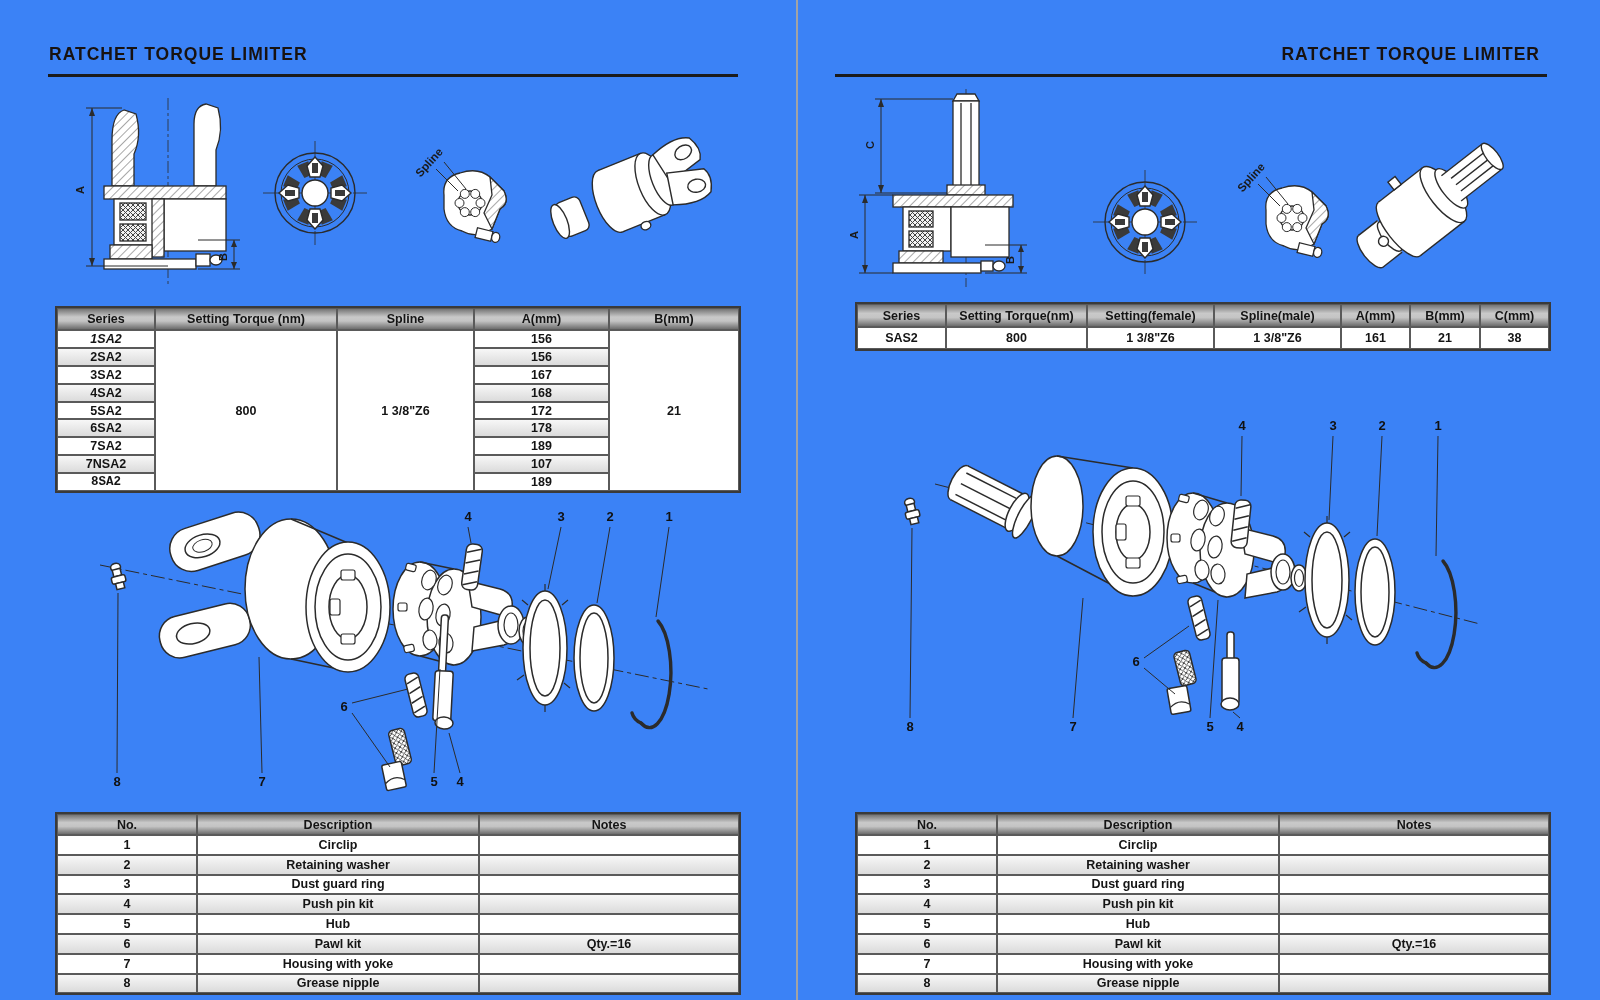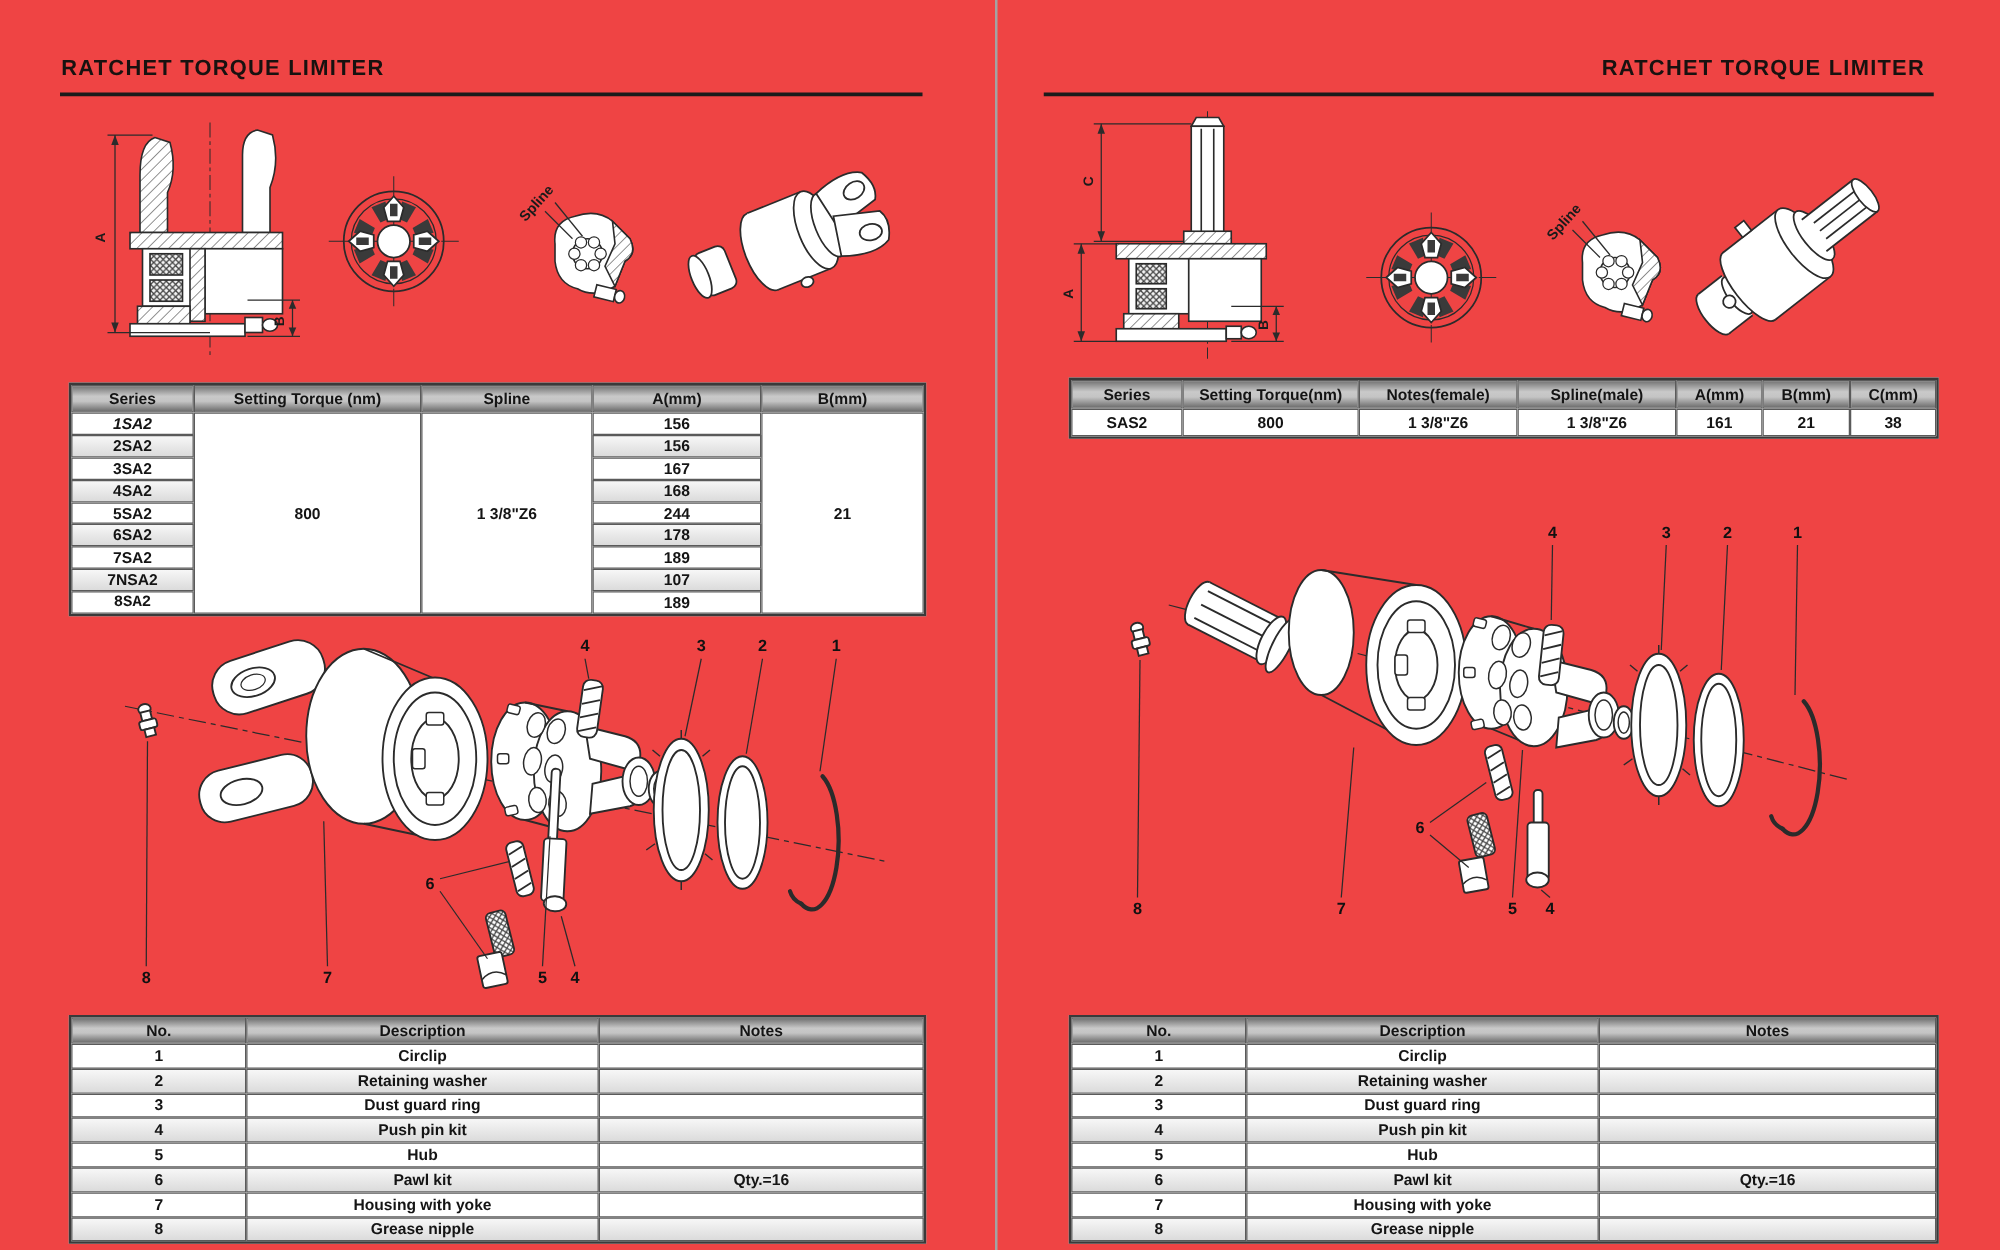--- a/index.html
+++ b/index.html
@@ -1,16 +1,16 @@
 <!DOCTYPE html>
 <html><head>
 <meta charset="utf-8">
 <style>
   html,body{margin:0;padding:0;background:#e8e8e8;}
-  #stage{position:relative;width:1600px;height:1000px;background:#ef4444;overflow:hidden;
+  #stage{position:relative;width:1600px;height:1000px;background:#3b82f6;overflow:hidden;
          font-family:"Liberation Sans",sans-serif;color:#171717;}
   .title{position:absolute;top:44px;font-size:17.5px;font-weight:bold;letter-spacing:1px;color:#181210;white-space:nowrap;}
   .rule{position:absolute;top:74px;height:3px;background:#1b1b1b;}
   .divider{position:absolute;top:0;width:2px;height:1000px;background:#a3a3a3;}
   .table{position:absolute;display:grid;border:2px solid #3a3a3a;background:#fff;}
   .cell{border:1px solid #5a5a5a;display:flex;align-items:center;justify-content:center;
         font-size:12.5px;font-weight:bold;color:#141414;overflow:hidden;white-space:nowrap;}
   .th{background:linear-gradient(180deg,#757575 0%,#c9c9c9 40%,#c4c4c4 60%,#6d6d6d 100%);}
   .odd{background:#ffffff;}
   .even{background:linear-gradient(180deg,#f7f7f7 0%,#dbdbdb 100%);}
@@ -156,21 +156,21 @@
     <div class="cell merged" style="grid-column:5;grid-row:2 / span 9">21</div>
   <div class="cell odd" style="grid-area: 2 / 1; font-style: italic;">1SA2</div>
       <div class="cell odd" style="grid-area: 2 / 4;">156</div>
       <div class="cell even" style="grid-area: 3 / 1;">2SA2</div>
       <div class="cell even" style="grid-area: 3 / 4;">156</div>
       <div class="cell odd" style="grid-area: 4 / 1; text-align: center;">3SA2</div>
       <div class="cell odd" style="grid-area: 4 / 4;">167</div>
       <div class="cell even" style="grid-area: 5 / 1;">4SA2</div>
       <div class="cell even" style="grid-area: 5 / 4;">168</div>
       <div class="cell odd" style="grid-area: 6 / 1;">5SA2</div>
-      <div class="cell odd" style="grid-area: 6 / 4;">244</div>
+      <div class="cell odd" style="grid-area: 6 / 4;">172</div>
       <div class="cell even" style="grid-area: 7 / 1;">6SA2</div>
       <div class="cell even" style="grid-area: 7 / 4; text-align: center;">178</div>
       <div class="cell odd" style="grid-area: 8 / 1;">7SA2</div>
       <div class="cell odd" style="grid-area: 8 / 4;">189</div>
       <div class="cell even" style="grid-area: 9 / 1;">7NSA2</div>
       <div class="cell even" style="grid-area: 9 / 4;">107</div>
       <div class="cell odd" style="grid-area: 10 / 1; font-family: Liberation Mono, monospace;">8SA2</div>
       <div class="cell odd" style="grid-area: 10 / 4;">189</div>
     </div>
 
@@ -471,21 +471,21 @@
         <line x1="628" y1="128" x2="674" y2="128"></line>
         <ellipse cx="674" cy="120" rx="6" ry="16"></ellipse>
         <rect x="576" y="76" width="9" height="10"></rect>
       </g>
     </g>
   </svg>
 
   <div class="table" id="right-spec-table" style="left:855px;top:302px;width:692px;grid-template-columns:89px 141px 127px 127px 69px 70px 69px;grid-template-rows:23px 22px;">
     <div class="cell th" style="grid-column:1;grid-row:1">Series</div>
     <div class="cell th" style="grid-column:2;grid-row:1">Setting Torque(nm)</div>
-    <div class="cell th" style="grid-column:3;grid-row:1">Notes(female)</div>
+    <div class="cell th" style="grid-column:3;grid-row:1">Setting(female)</div>
     <div class="cell th" style="grid-column:4;grid-row:1">Spline(male)</div>
     <div class="cell th" style="grid-column:5;grid-row:1">A(mm)</div>
     <div class="cell th" style="grid-column:6;grid-row:1">B(mm)</div>
     <div class="cell th" style="grid-column:7;grid-row:1">C(mm)</div>
     <div class="cell odd" style="grid-column:1;grid-row:2">SAS2</div>
     <div class="cell odd" style="grid-column:2;grid-row:2">800</div>
     <div class="cell odd" style="grid-column:3;grid-row:2">1 3/8"Z6</div>
     <div class="cell odd" style="grid-column:4;grid-row:2">1 3/8"Z6</div>
     <div class="cell odd" style="grid-column:5;grid-row:2">161</div>
     <div class="cell odd" style="grid-column:6;grid-row:2">21</div>

